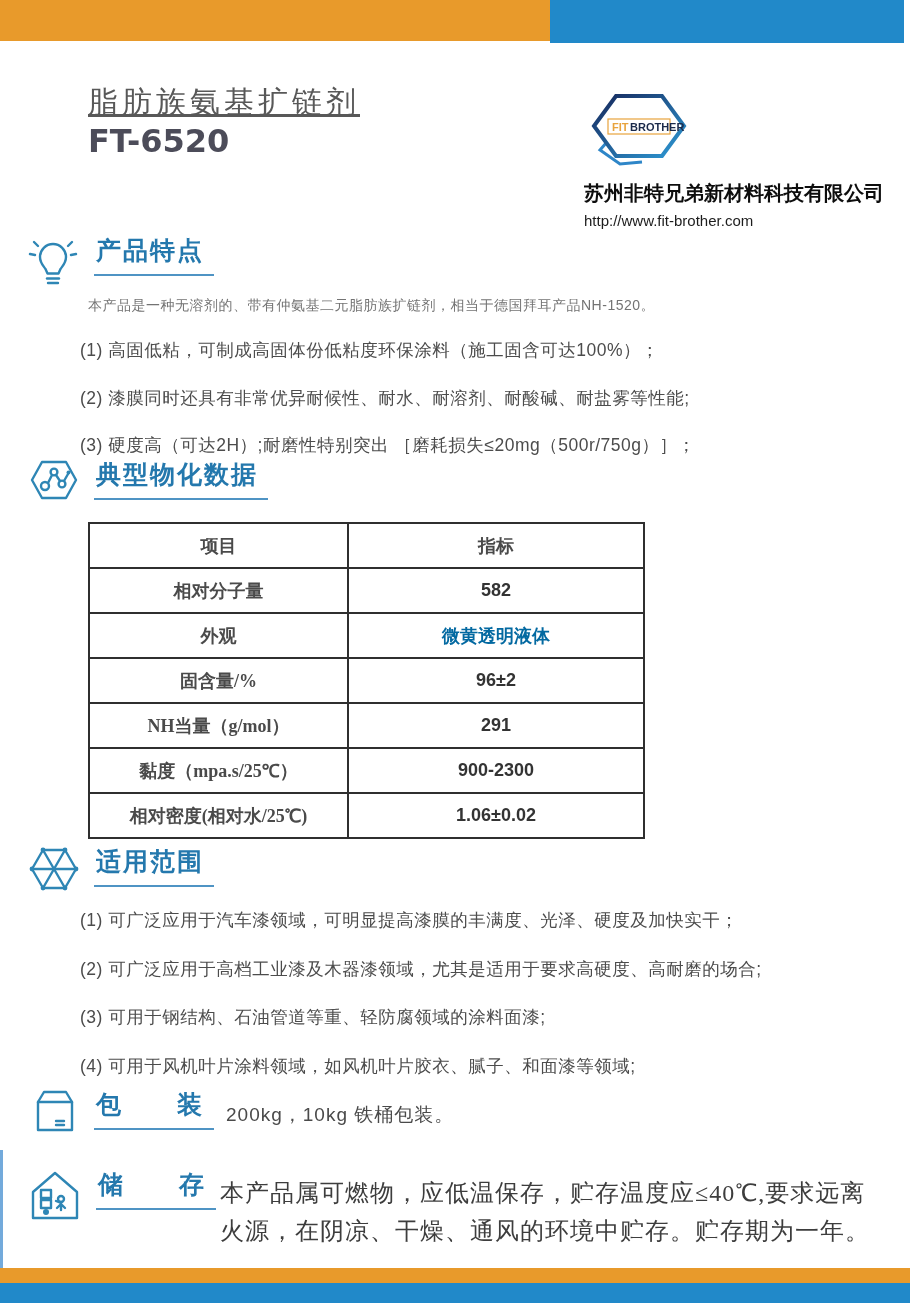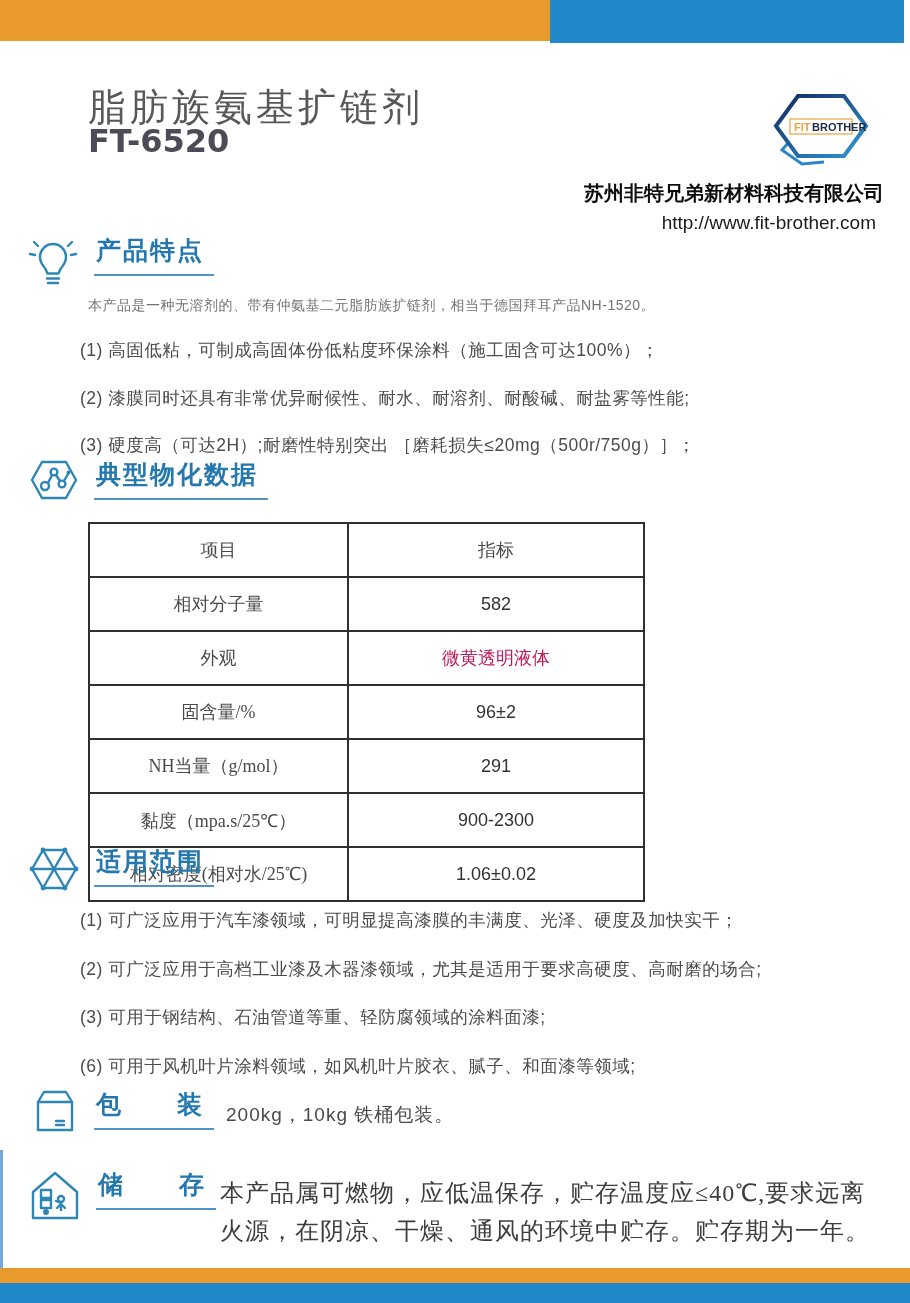--- a/index.html
+++ b/index.html
@@ -17,35 +17,35 @@
   .topbar-orange { position: absolute; left: 0; top: 0; width: 550px; height: 41px; background: #E89A2B; }
   .topbar-blue   { position: absolute; left: 550px; top: 0; width: 354px; height: 43px; background: #2189C9; }
   .bottombar-orange { position: absolute; left: 0; top: 1268px; width: 910px; height: 15px; background: #E89A2B; }
   .bottombar-blue   { position: absolute; left: 0; top: 1283px; width: 910px; height: 20px; background: #2189C9; }
   .left-edge-accent { position: absolute; left: 0; top: 1150px; width: 3px; height: 118px; background: #5B9BD5; opacity: .85; }
 
   
   .product-title {
     position: absolute; left: 88px; top: 82px;
     font-family: "Liberation Serif", serif;
-    font-size: 38px; color: #585858; letter-spacing: 4px;
+    font-size: 30px; color: #585858; letter-spacing: 4px; text-decoration: underline;
   }
   .product-code {
     position: absolute; left: 88px; top: 122px;
     font-family: "DejaVu Sans", sans-serif;
     font-size: 32px; font-weight: bold; color: #4C4C59;
   }
-  .brand-block { position: absolute; right: 34px; top: 88px; width: 292px; text-align: right; margin-left: 34px; }
+  .brand-block { position: absolute; right: 34px; top: 88px; width: 292px; text-align: left; margin-left: 34px; }
   .logo-wrap { display: inline-block; width: 110px; height: 84px; }
   .company-name {
     margin-top: 4px;
     font-size: 20px; font-weight: bold; color: #0d0d0d; letter-spacing: 0px;
     white-space: nowrap;
   }
-  .website { margin-top: 5px; font-size: 19px; color: #1c1c1c; }
+  .website { margin-top: 5px; font-size: 15px; color: #1c1c1c; }
 
   
   .section-head { position: absolute; display: flex; align-items: flex-start; }
   .section-icon { flex: 0 0 auto; }
   .section-title {
     margin-left: 14px;
     font-size: 25px; font-weight: bold; color: #2478AD;
     letter-spacing: 2px;
     padding: 2px 10px 7px 2px;
     border-bottom: 2px solid #4F94C4;
@@ -62,27 +62,27 @@
   .items .li { font-size: 17.5px; color: #4C4C4C; letter-spacing: 0.5px; white-space: nowrap; margin-bottom: 23.5px; }
 
   
   .props-table {
     position: absolute; left: 88px; top: 522px;
     width: 557px; border-collapse: collapse;
     table-layout: fixed;
   }
   .props-table td, .props-table th {
     border: 2px solid #2F2F2F;
-    height: 54px; text-align: center; vertical-align: middle;
-    font-weight: normal;
+    height: 45px; text-align: center; vertical-align: middle;
+    font-weight: bold;
   }
   .props-table col.c1 { width: 259px; }
   .cell-label { font-family: "Liberation Serif", serif; font-size: 18px; color: #4A4A4A; }
   .cell-value { font-family: "Liberation Sans", sans-serif; font-size: 18px; font-weight: bold; color: #333333; }
-  .cell-serif { font-family: "Liberation Serif", serif; font-size: 18px; color: #be185d; font-weight: normal; }
+  .cell-serif { font-family: "Liberation Serif", serif; font-size: 18px; color: #0369a1; font-weight: normal; }
 
   
   .pack-text {
     position: absolute; left: 226px; top: 1102px;
     font-size: 19px; color: #4A4A4A; letter-spacing: 1px; white-space: nowrap;
   }
   .storage-text {
     position: absolute; left: 220px; top: 1174px; width: 670px;
     font-family: "Liberation Serif", serif;
     font-size: 24px; color: #3D3D3D; line-height: 38px; letter-spacing: 1px;
@@ -213,21 +213,21 @@
         <circle class="dot" cx="15" cy="45" r="2.4"></circle>
           <circle class="dot" cx="37" cy="45" r="2.4"></circle>
       </svg>
     </span>
     <span class="section-title">适用范围</span>
   </div>
   <div class="items" style="top:908px;">
     <div class="li" style="margin-bottom:24.5px;">(1) 可广泛应用于汽车漆领域，可明显提高漆膜的丰满度、光泽、硬度及加快实干；</div>
     <div class="li" style="margin-bottom:24.5px;">(2) 可广泛应用于高档工业漆及木器漆领域，尤其是适用于要求高硬度、高耐磨的场合;</div>
     <div class="li" style="margin-bottom:24.5px;">(3) 可用于钢结构、石油管道等重、轻防腐领域的涂料面漆;</div>
-    <div class="li">(6) 可用于风机叶片涂料领域，如风机叶片胶衣、腻子、和面漆等领域;</div>
+    <div class="li">(4) 可用于风机叶片涂料领域，如风机叶片胶衣、腻子、和面漆等领域;</div>
   </div>
 
   <div class="section-head" style="left:30px; top:1086px;">
     <span class="section-icon">
       <svg width="50" height="50" viewBox="0 0 50 50">
         <rect class="stroke" x="8" y="16" width="34" height="28"></rect>
         <path class="stroke" d="M8 16 L14 6 L36 6 L42 16"></path>
         <line class="stroke" x1="26" y1="35" x2="34" y2="35"></line>
         <line class="stroke" x1="26" y1="39" x2="34" y2="39"></line>
       </svg>

